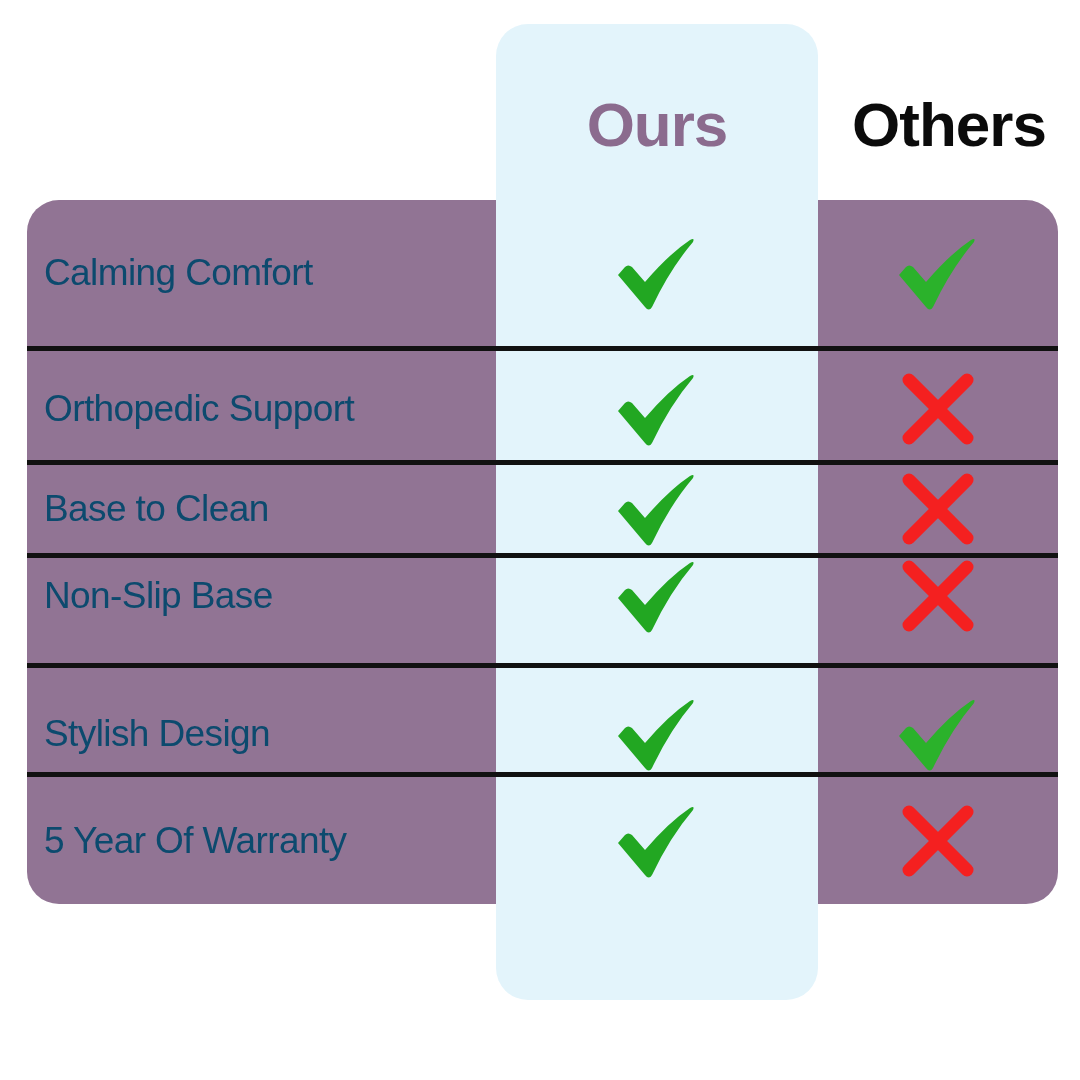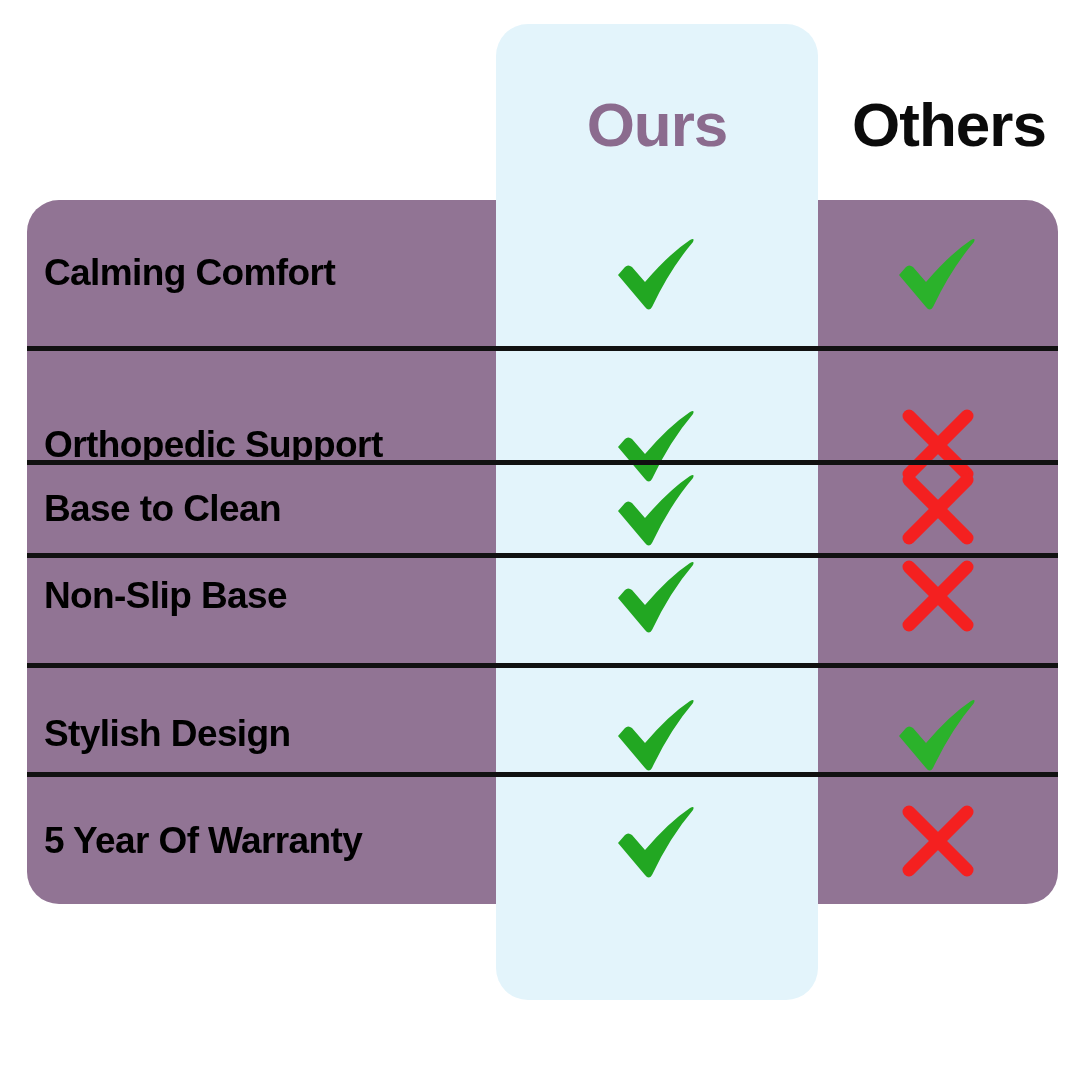--- a/index.html
+++ b/index.html
@@ -84,23 +84,23 @@
     z-index: 3;
   }
   .row-label {
     position: absolute;
     left: 44px;
     width: 430px;
     top: 0;
     height: 100%;
     display: flex;
     align-items: center;
-    color: #000000;
+    color: #0c4a6e;
     font-size: 37px;
-    font-weight: 700;
+    font-weight: 400;
     letter-spacing: -0.6px;
     white-space: nowrap;
   }
   .cell {
     position: absolute;
     top: 0;
     height: 100%;
     display: flex;
     align-items: center;
     justify-content: center;
@@ -150,21 +150,21 @@
           </span>
         </div>
         <div class="cell others">
           <span>
             <svg class="icon-check" viewBox="0 0 86 78" xmlns="http://www.w3.org/2000/svg">
               <path d="M4 41 L11 33 Q14 30 18 33 L31 48 Q55 20 76 6 Q81 3 79 8 Q56 35 38 73 Q35 78 31 73 Z" fill="#2bb22b"></path>
             </svg>
           </span>
         </div>
       </div>
-      <div class="row" style="top: 351px; height: 115px; margin-top: 36px;">
+      <div class="row" style="top: 351px; height: 115px;">
         <div class="row-label">Orthopedic Support</div>
         <div class="cell ours">
           <span>
             <svg class="icon-check" viewBox="0 0 86 78" xmlns="http://www.w3.org/2000/svg">
               <path d="M4 41 L11 33 Q14 30 18 33 L31 48 Q55 20 76 6 Q81 3 79 8 Q56 35 38 73 Q35 78 31 73 Z" fill="#22a722"></path>
             </svg>
           </span>
         </div>
         <div class="cell others">
           <span>

